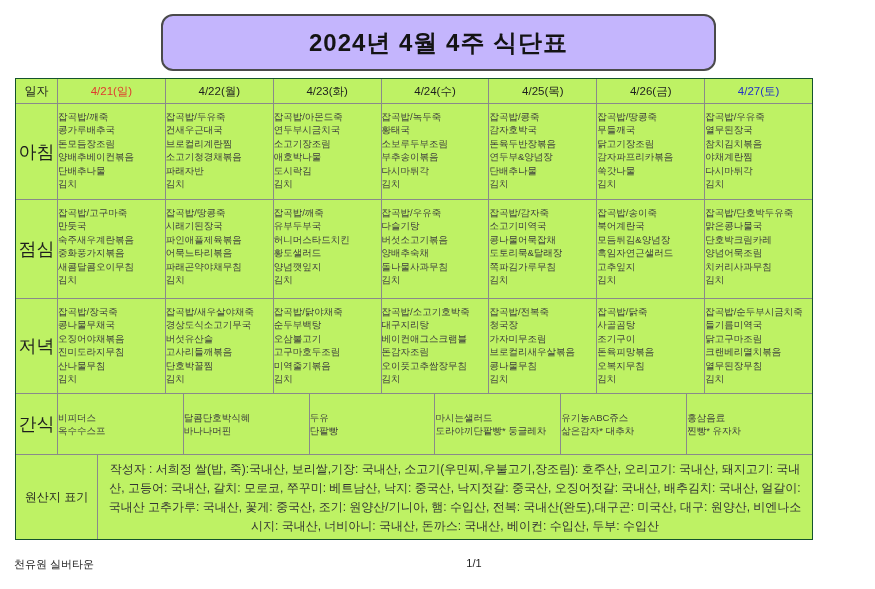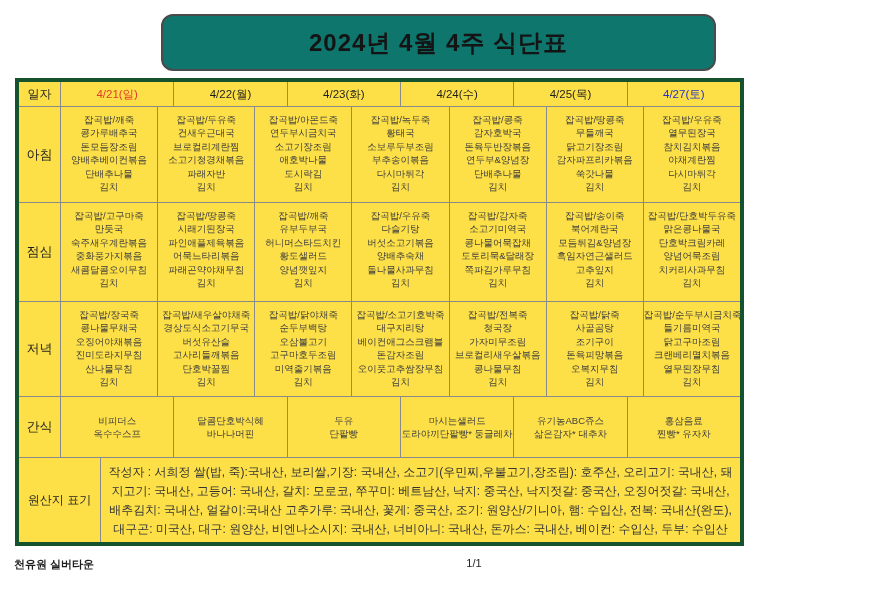--- a/index.html
+++ b/index.html
@@ -3,73 +3,74 @@
 <meta charset="utf-8">
 <style>
   html,body{margin:0;padding:0;}
   body{
     width:875px;height:589px;background:#ffffff;position:relative;overflow:hidden;
     font-family:"Liberation Sans","DejaVu Sans",sans-serif;color:#303030;
   }
   .title-box{
     position:absolute;left:161px;top:14px;width:551px;height:53px;
     border:2px solid #4a4a4a;border-radius:12px;
-    display:flex;align-items:center;justify-content:center;background:#0f766e;
+    display:flex;align-items:center;justify-content:center;background:#c4b5fd;
   }
   .title{font-size:24px;font-weight:bold;color:#141414;letter-spacing:1px;}
   .menu-table{
-    position:absolute;left:15px;top:78px;width:729px;
-    border:4px solid #14532d;box-sizing:border-box;background:#fde047;
+    position:absolute;left:15px;top:78px;width:798px;
+    border:1px solid #14532d;box-sizing:border-box;background:#bef264;
   }
   .trow{display:flex;border-bottom:1px solid #8a8a8a;box-sizing:border-box;}
   .cell{border-right:1px solid #8a8a8a;box-sizing:border-box;min-width:0;}
   .cell:last-child{border-right:none;}
   .header-row{height:25px;}
   .label-cell{
     flex:0 0 42px;width:42px;display:flex;align-items:center;justify-content:center;
-    font-size:13px;color:#1e1e1e;text-align:center;
+    font-size:18px;color:#1e1e1e;text-align:center;
   }
   .header-row .label-cell{font-size:12px;}
   .date-cell{flex:1;display:flex;align-items:center;justify-content:center;font-size:11.5px;color:#1e1e1e;}
-  .menu-cell{flex:1;padding-top:6px;text-align:center;font-size:9.5px;line-height:1.42;color:#3d3d3d;}
+  .menu-cell{flex:1;padding-top:6px;font-size:9.5px;line-height:1.42;color:#3d3d3d;}
   .menu-line{white-space:nowrap;overflow:hidden;}
   .row-breakfast{height:96px;}
   .row-lunch{height:99px;}
   .row-dinner{height:95px;}
   .row-snack{height:61px;}
   .row-snack .menu-cell{display:flex;flex-direction:column;justify-content:center;padding-top:0;}
   .origin-row{display:flex;height:84px;border-bottom:none;box-sizing:border-box;}
   .origin-label{
     flex:0 0 82px;width:82px;display:flex;align-items:center;justify-content:center;
     font-size:12px;color:#1e1e1e;border-right:1px solid #8a8a8a;box-sizing:border-box;
   }
   .origin-text{
     flex:1;padding:5px 7px 0 7px;font-size:12px;line-height:1.58;color:#333333;text-align:center;
   }
-  .footer-facility{position:absolute;left:14px;top:557px;font-size:11px;font-weight:bold;color:#1e1e1e;}
+  .footer-facility{position:absolute;left:14px;top:557px;font-size:11px;font-weight:normal;color:#1e1e1e;}
   .footer-page{position:absolute;left:0;top:557px;width:860px;text-align:center;font-size:11px;color:#1e1e1e;margin-left:44px;}
 </style>
 </head>
 <body>
 
 <div class="page">
 
   <div class="title-box">
     <span class="title">2024년 4월 4주 식단표</span>
   </div>
 
   <div class="menu-table">
     <div class="trow header-row">
       <div class="cell label-cell">일자</div>
 
     <div class="cell date-cell" style="color: rgb(224, 58, 46);">4/21(일)</div>
         <div class="cell date-cell" style="color: rgb(30, 30, 30); text-align: center;">4/22(월)</div>
         <div class="cell date-cell" style="color: rgb(30, 30, 30);">4/23(화)</div>
         <div class="cell date-cell" style="color: rgb(30, 30, 30);">4/24(수)</div>
         <div class="cell date-cell" style="color: rgb(30, 30, 30);">4/25(목)</div>
+        <div class="cell date-cell" style="color: rgb(30, 30, 30);">4/26(금)</div>
         <div class="cell date-cell" style="color: rgb(35, 48, 200);">4/27(토)</div>
       </div>
 
     <div>
 
     <div class="trow row-breakfast">
           <div class="cell label-cell">아침</div>
           <div class="cell menu-cell">
             <div class="menu-line">잡곡밥/깨죽</div>
             <div class="menu-line">콩가루배추국</div>

